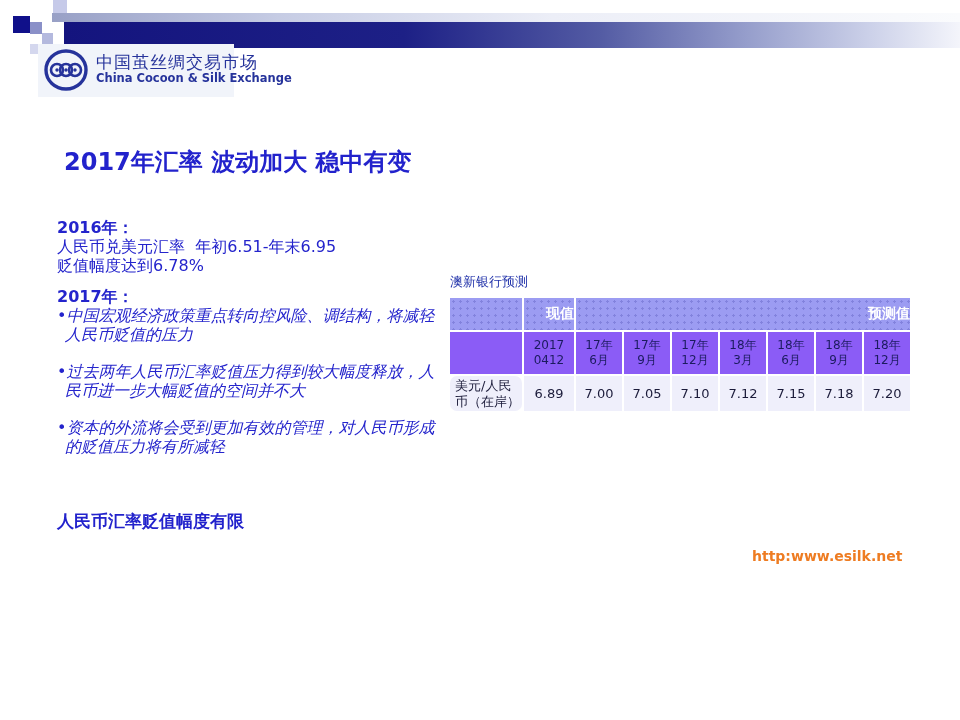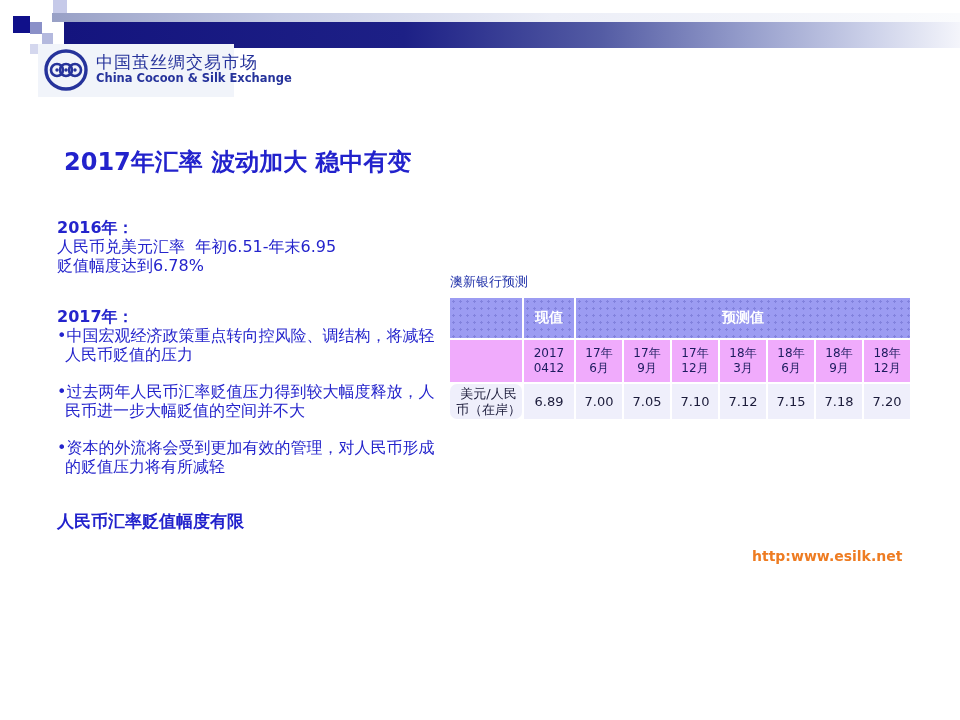--- a/index.html
+++ b/index.html
@@ -41,53 +41,53 @@
   .page-title {
     position:absolute; left:64px; top:146px;
     font-size:24px; font-weight:bold; color:#2222cc; white-space:pre-wrap;
   }
   .left-col {
     position:absolute; left:57px; top:218px; width:392px;
     color:#2424cc; font-size:16px; line-height:19px;
   }
   .left-col .hd { font-weight:bold; margin:0; }
   .left-col p { margin:0; white-space:pre-wrap; }
-  .left-col .hd-2017 { margin-top:32px; }
-  .bullet { padding-left:8px; text-indent:-8px; margin-top:0; }
+  .left-col .hd-2017 { margin-top:12px; }
+  .bullet { padding-left:8px; text-indent:-8px; margin-top:0;font-style:italic; }
   .bullet + .bullet { margin-top:18px; }
   .bullets { margin-top:0; }
   .conclusion {
     position:absolute; left:57px; top:510px;
     font-size:17px; font-weight:bold; color:#2222cc;
   }
   
   .tbl-caption {
     position:absolute; left:450px; top:273px;
     font-size:13px; color:#2233aa;
   }
   table.forecast {
     position:absolute; left:448px; top:296px;
     border-collapse:separate; border-spacing:2px;
     table-layout:fixed; width:458px;
   }
   table.forecast td, table.forecast th { padding:0; vertical-align:middle; }
   .col-label { width:72px; } .col-cur { width:50px; } .col-m { width:46px; }
   .hrow1 td {
-    height:40px;
+    height:32px;
     background-color:#9c9cf2;
     background-image: radial-gradient(#8282dd 1px, rgba(0,0,0,0) 1.3px);
     background-size:7px 7px;
-    color:#ffffff; font-weight:bold; font-size:14px; text-align:center;
+    color:#ffffff; font-weight:bold; font-size:14px; text-align:right;
   }
   .hrow2 td {
-    height:42px; background:#f0abfc;
+    height:42px; background:#8b5cf6;
     color:#1b1b5e; font-size:12px; text-align:center; white-space:pre-line; line-height:15px;
   }
   .drow td { height:35px; font-size:13px; color:#1b1b3a; text-align:center; }
-  .drow td.lbl { text-align:center; padding-left:5px; font-size:13px; line-height:16px;border-radius:7px; }
+  .drow td.lbl { text-align:left; padding-left:5px; font-size:13px; line-height:16px;border-radius:7px; }
   .drow1 td { background:#efeffb; }
   .drow2 td { background:#cbcbee; }
   
   .esilk { position:absolute; left:752px; top:548px; color:#ee7c22; line-height:17px; white-space:nowrap; }
   .esilk .nm { font-size:17px; font-weight:bold; }
   .esilk .tag { font-size:11px; font-weight:bold; }
   .esilk .url { font-size:14px; font-weight:bold; }
 </style>
 </head>
 <body>

